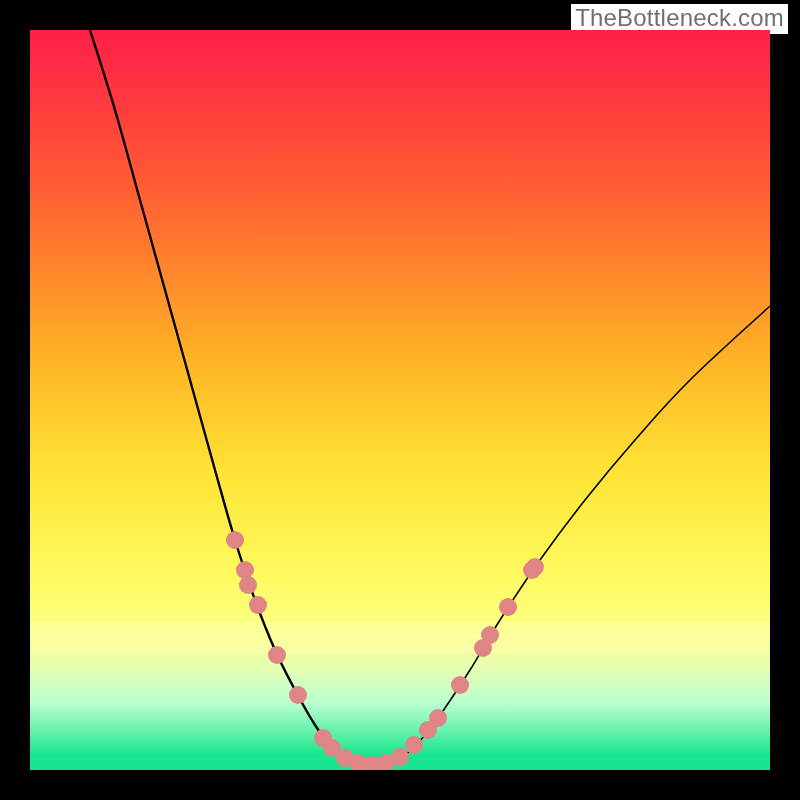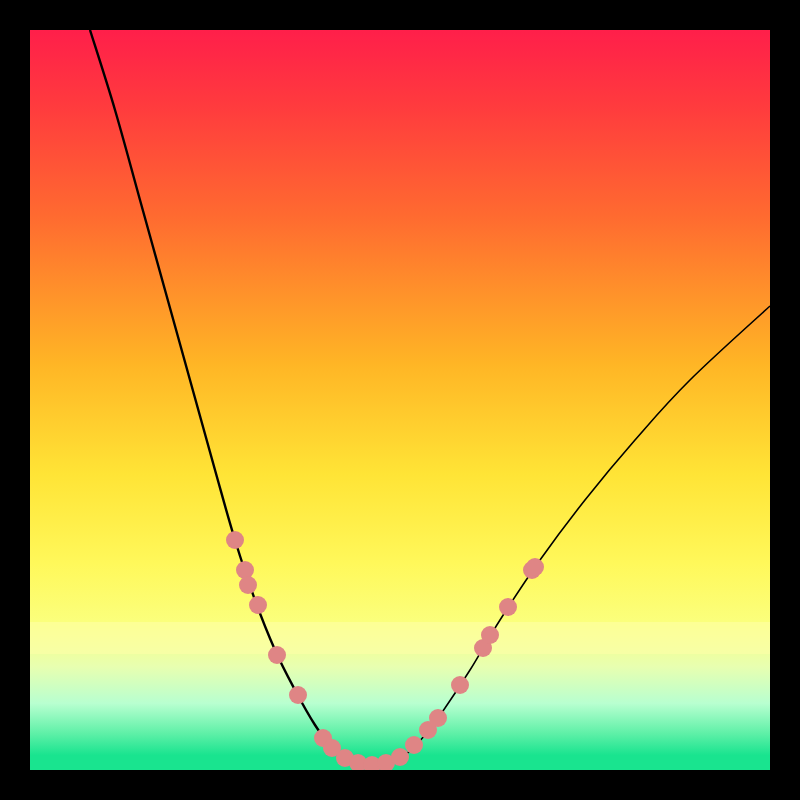--- a/index.html
+++ b/index.html
@@ -70,20 +70,21 @@
   .dot {
     fill: #df8585;
     stroke: none;
   }
 </style>
 </head>
 <body>
 
 <div class="frame">
 
+  <div class="watermark">TheBottleneck.com</div>
 
   <div class="plot">
     <div class="gradient"></div>
     <div class="ylw-band"></div>
 
     <svg class="curve" viewBox="0 0 740 740">
       <path id="curve-left" fill="none" stroke="#000" stroke-width="2.4" d="M 60 0 C 64.5 14.4, 76.0 49.4, 85 80 C 94.0 110.6, 101.0 137.6, 110 170 C 119.0 202.4, 126.0 227.6, 135 260 C 144.0 292.4, 151.0 317.6, 160 350 C 169.0 382.4, 176.9 411.2, 185 440 C 193.1 468.8, 197.8 486.6, 205 510 C 212.2 533.4, 217.8 550.2, 225 570 C 232.2 589.8, 237.8 603.8, 245 620 C 252.2 636.2, 257.8 646.5, 265 660 C 272.2 673.5, 278.3 684.6, 285 695 C 291.7 705.4, 296.1 711.7, 302 718 C 307.9 724.3, 312.1 726.9, 318 730 C 323.9 733.1, 331.9 734.1, 335 735"></path>
       <path id="curve-right" fill="none" stroke="#000" stroke-width="1.6" d="M 335 735 C 338.6 734.8, 347.8 735.8, 355 734 C 362.2 732.2, 367.8 730.2, 375 725 C 382.2 719.8, 387.8 713.5, 395 705 C 402.2 696.5, 406.9 689.7, 415 678 C 423.1 666.3, 430.1 655.8, 440 640 C 449.9 624.2, 457.4 609.8, 470 590 C 482.6 570.2, 494.7 551.6, 510 530 C 525.3 508.4, 537.9 491.6, 555 470 C 572.1 448.4, 586.1 431.6, 605 410 C 623.9 388.4, 635.7 374.1, 660 350 C 684.3 325.9, 725.6 289.3, 740 276"></path>
       <g id="dots-group">
           <circle cx="205" cy="510" r="9" class="dot"></circle>

